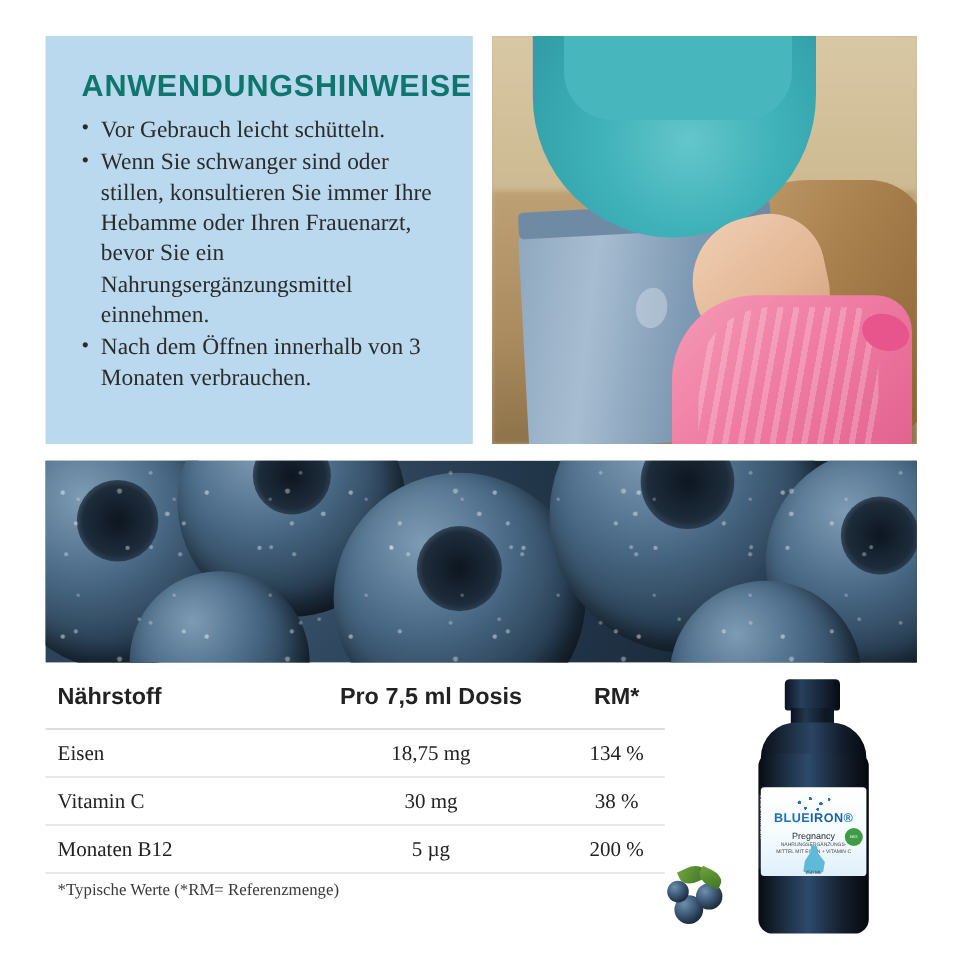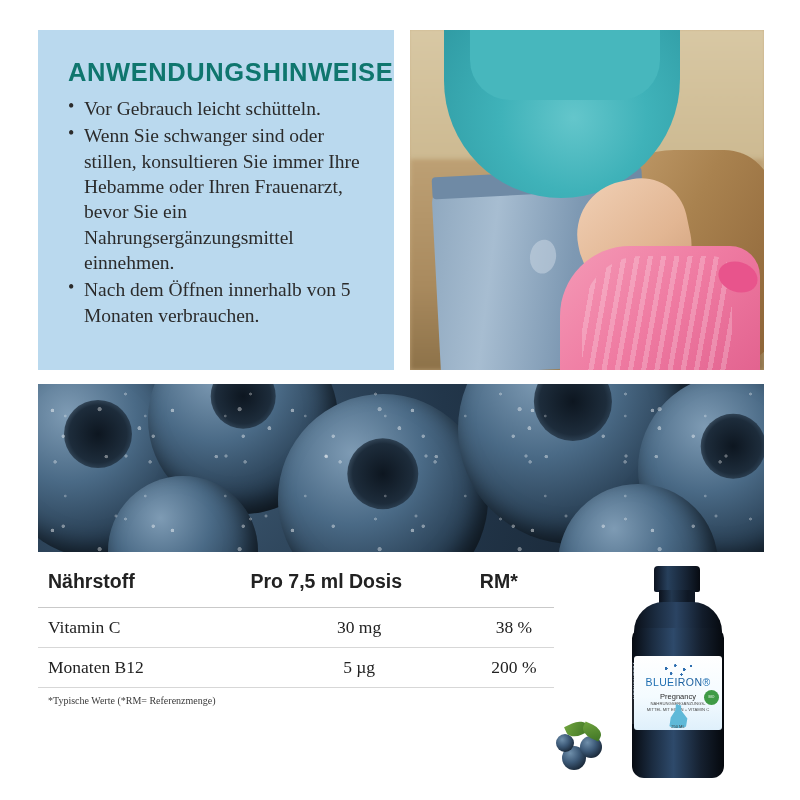--- a/index.html
+++ b/index.html
@@ -203,37 +203,37 @@
     border-collapse: collapse;
     font-family: "Liberation Serif", serif;
   }
   table.nutri th {
     font-family: "Liberation Sans", sans-serif;
     font-weight: 700;
     font-size: 19.5px;
     color: #222;
     padding: 4px 6px 14px 6px;
     border-bottom: 1px solid #c9c9c9;
-    text-align: left;
+    text-align: center;
   }
   table.nutri th.first, table.nutri td.first {
     text-align: left;
     padding-left: 10px;
     width: 40%;
   }
   table.nutri td {
     font-size: 17.5px;
     color: #222;
     padding: 9px 6px;
     border-bottom: 1px solid #d7d7d7;
     text-align: center;
   }
   table.nutri tr:last-child td { border-bottom: 1px solid #d7d7d7; }
   .footnote {
-    font-size: 10px;
+    font-size: 14px;
     color: #3a3a3a;
     padding: 7px 0 0 10px;
     font-family: "Liberation Serif", serif;
   }
 
   
   .bottle-area {
     position: absolute;
     right: 36px; bottom: 22px;
     width: 210px; height: 230px;
@@ -287,21 +287,21 @@
       radial-gradient(circle at 42% 18%, #2f6fb0 0 1.2px, transparent 1.4px),
       radial-gradient(circle at 68% 48%, #2f6fb0 0 1.4px, transparent 1.6px),
       radial-gradient(circle at 88% 22%, #2f6fb0 0 1.1px, transparent 1.3px),
       radial-gradient(circle at 30% 75%, #2f6fb0 0 1.2px, transparent 1.4px),
       radial-gradient(circle at 60% 82%, #2f6fb0 0 1.1px, transparent 1.3px);
   }
   .brand {
     position: absolute; left: 0; right: 0; top: 20px;
     text-align: center;
     font-family: "Liberation Sans", sans-serif;
-    font-weight: 400;
+    font-weight: 700;
     font-size: 10.5px;
     letter-spacing: .4px;
     color: #1f6fb2;
   }
   .brand .iron { color: #1a5f9e; }
   .prod {
     position: absolute; left:0; right:0; top: 36px;
     text-align:center;
     font-family: "Liberation Sans", sans-serif;
     font-size: 7.5px;
@@ -376,21 +376,21 @@
 
 <div class="page">
 
   <div class="top-row">
 
     <div class="instructions">
       <h2>ANWENDUNGSHINWEISE</h2>
       <ul>
         <li>Vor Gebrauch leicht schütteln.</li>
         <li>Wenn Sie schwanger sind oder stillen, konsultieren Sie immer Ihre Hebamme oder Ihren Frauenarzt, bevor Sie ein Nahrungsergänzungsmittel einnehmen.</li>
-        <li>Nach dem Öffnen innerhalb von 5 Monaten verbrauchen.</li>
+        <li>Nach dem Öffnen innerhalb von 3 Monaten verbrauchen.</li>
       </ul>
     </div>
 
     <div class="photo-mother">
       <div class="pm-sky"></div>
       <div class="pm-field"></div>
       <div class="pm-child-hair"></div>
       <div class="pm-jeans"></div>
       <div class="pm-belt"></div>
       <div class="pm-shirt"></div>
@@ -427,20 +427,25 @@
   <div class="table-wrap">
     <table class="nutri">
       <thead>
         <tr>
           <th class="first">Nährstoff</th>
           <th>Pro 7,5 ml Dosis</th>
           <th>RM*</th>
         </tr>
       </thead>
       <tbody>
+        <tr>
+          <td class="first">Eisen</td>
+          <td>18,75 mg</td>
+          <td>134 %</td>
+        </tr>
         <tr>
           <td class="first">Vitamin C</td>
           <td>30 mg</td>
           <td>38 %</td>
         </tr>
         <tr>
           <td class="first">Monaten B12</td>
           <td>5 µg</td>
           <td>200 %</td>
         </tr>

